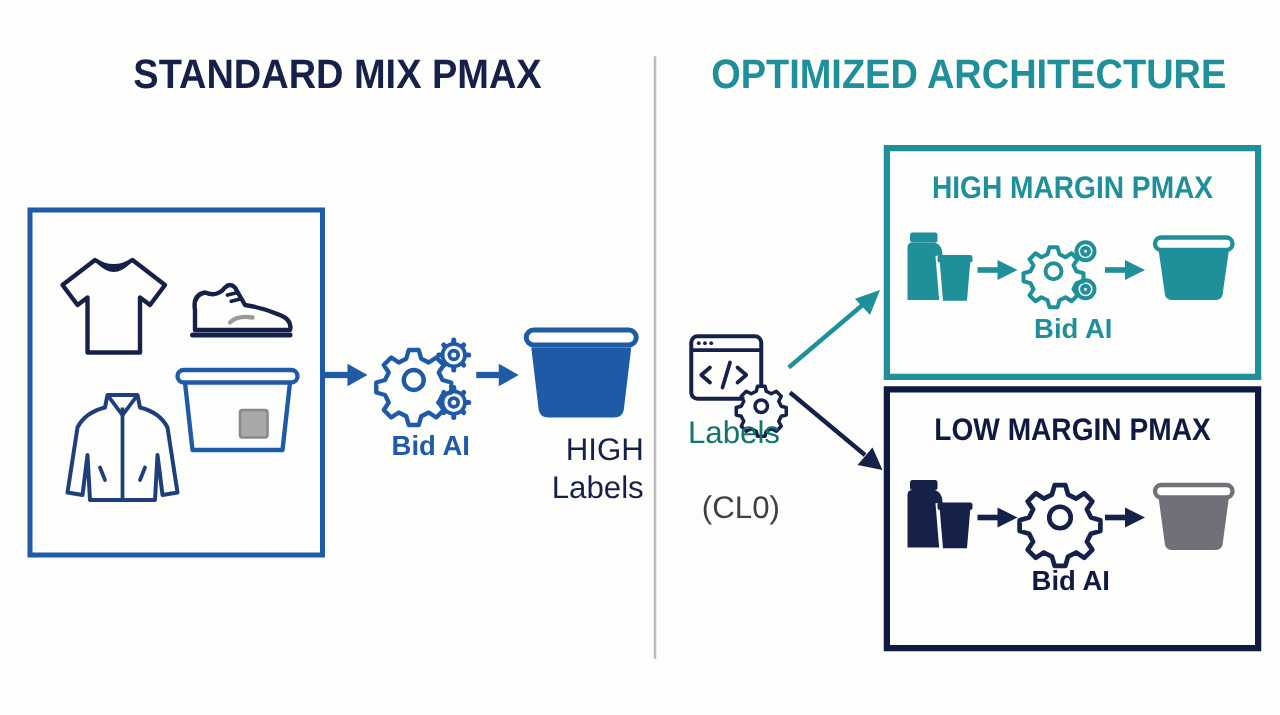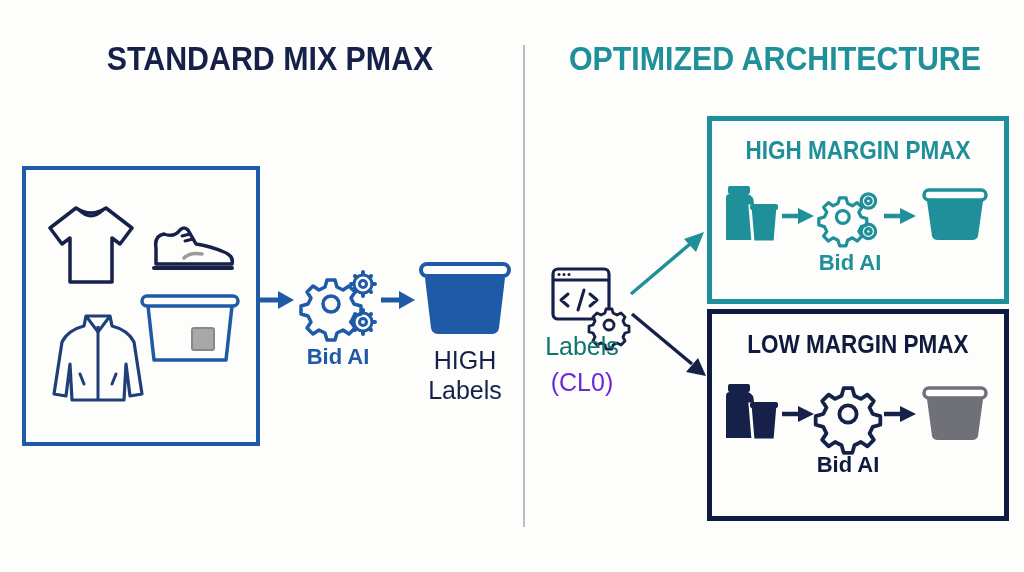--- a/index.html
+++ b/index.html
@@ -7,21 +7,21 @@
          font-family:"Liberation Sans", "DejaVu Sans", sans-serif; }
   .abs { position:absolute; }
   .title { font-weight:bold; font-size:33px; letter-spacing:0px; white-space:nowrap; transform:scaleX(0.92); transform-origin:center; text-align:center; }
   .t-left { left:60px; width:420px; top:40px; color:#16214a; }
   .t-right { left:540px; width:470px; top:40px; color:#1f8f99; }
   .divider { left:523px; top:45px; width:2px; height:482px; background:#bdbdbd; }
   .box-left { left:22px; top:166px; width:230px; height:272px; border:4px solid #1f5aa6; }
   .box-high { left:707px; top:116px; width:292px; height:178px; border:5px solid #1f8f99; }
   .box-low { left:707px; top:309px; width:292px; height:202px; border:5px solid #0f1a40; }
   .box-title { font-weight:bold; font-size:25px; white-space:nowrap; text-align:center; transform:scaleX(0.9); transform-origin:center; }
-  .label { text-align:center; white-space:nowrap; }
+  .label { text-align:right; white-space:nowrap; }
   svg { position:absolute; overflow:visible; }
 </style>
 </head>
 <body>
 
 <div class="abs title t-left">STANDARD MIX PMAX</div>
 <div class="abs title t-right">OPTIMIZED ARCHITECTURE</div>
 <div class="abs divider"></div>
 
 <div class="abs box-left"></div>
@@ -91,21 +91,21 @@
   <path d="M3 14 h56" stroke="#16214a" stroke-width="3"></path>
   <circle cx="9" cy="8.5" r="1.5" fill="#16214a"></circle>
     <circle cx="14" cy="8.5" r="1.5" fill="#16214a"></circle>
     <circle cx="19" cy="8.5" r="1.5" fill="#16214a"></circle>
   <path d="M18 28 l-7 6 l7 6 M34 24 l-6 20 M40 28 l7 6 l-7 6" fill="none" stroke="#16214a" stroke-width="3" stroke-linecap="round" stroke-linejoin="round"></path>
   <circle cx="59" cy="56" r="14" fill="#fdfdfc"></circle>
   <path d="M56 43 h6 l1 4 l4 2 l4 -2 l4 4 l-2 4 l2 4 l4 1 v6 l-4 1 l-2 4 l2 4 l-4 4 l-4 -2 l-4 2 l-1 4 h-6 l-1 -4 l-4 -2 l-4 2 l-4 -4 l2 -4 l-2 -4 l-4 -1 v-6 l4 -1 l2 -4 l-2 -4 l4 -4 l4 2 l4 -2 Z" fill="none" stroke="#16214a" stroke-width="2.8" stroke-linejoin="round"></path>
   <circle cx="59" cy="59" r="5" fill="none" stroke="#16214a" stroke-width="2.8"></circle>
 </svg>
 <div class="abs label" style="left:540px;top:332px;width:84px;font-size:25px;color:#0f766e;">Labels</div>
-<div class="abs label" style="left:540px;top:368px;width:84px;font-size:25px;color:#6d28d9;">(CL0)</div>
+<div class="abs label" style="left:540px;top:392px;width:84px;font-size:25px;color:#404040;">(CL0)</div>
 
 <svg style="left:628px;top:228px;" width="80" height="70" viewBox="0 0 80 70">
   <path d="M3 66 L62 16" stroke="#1f8f99" stroke-width="3.5"></path>
   <path d="M76 4 L68 24 L56 11 Z" fill="#1f8f99"></path>
 </svg>
 <svg style="left:628px;top:310px;" width="84" height="72" viewBox="0 0 84 72">
   <path d="M4 4 L64 54" stroke="#16214a" stroke-width="3.5"></path>
   <path d="M78 66 L58 62 L70 48 Z" fill="#16214a"></path>
 </svg>
 

